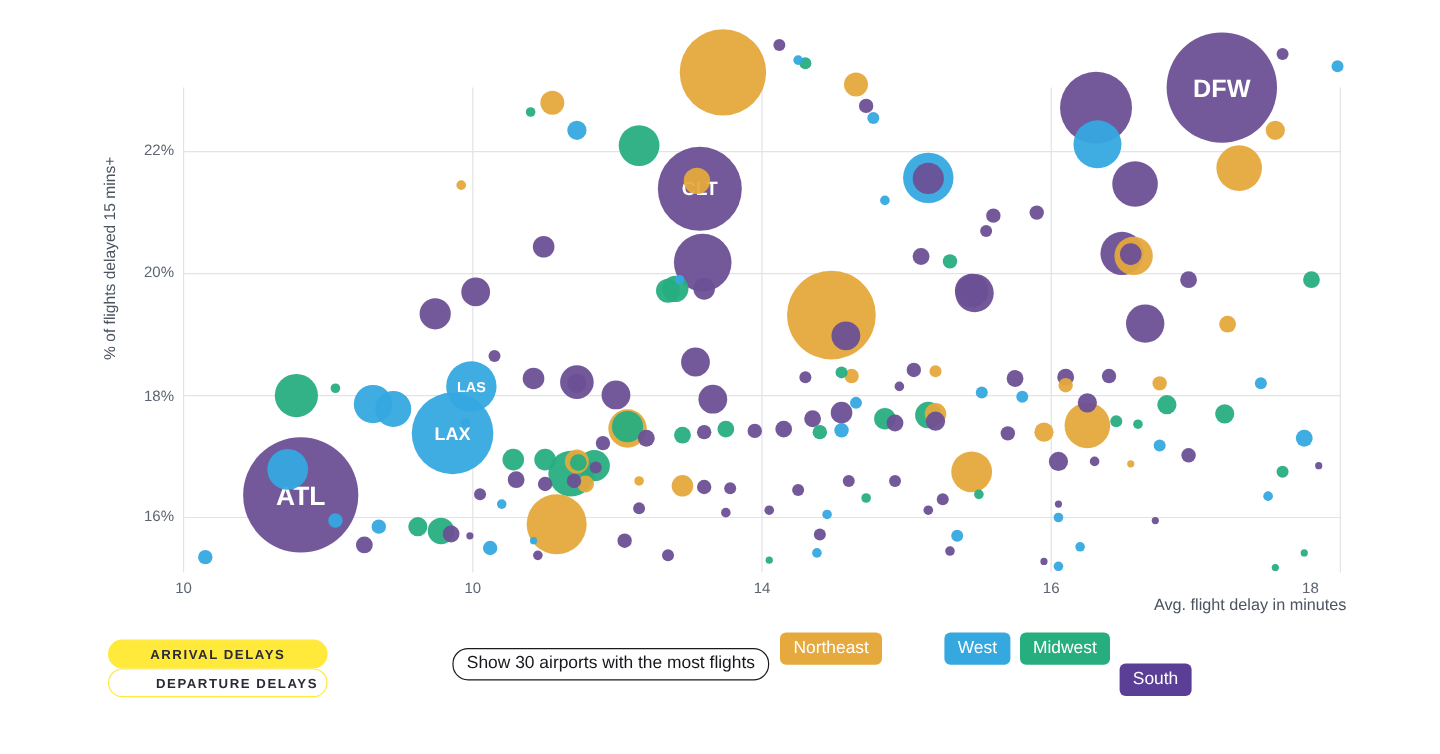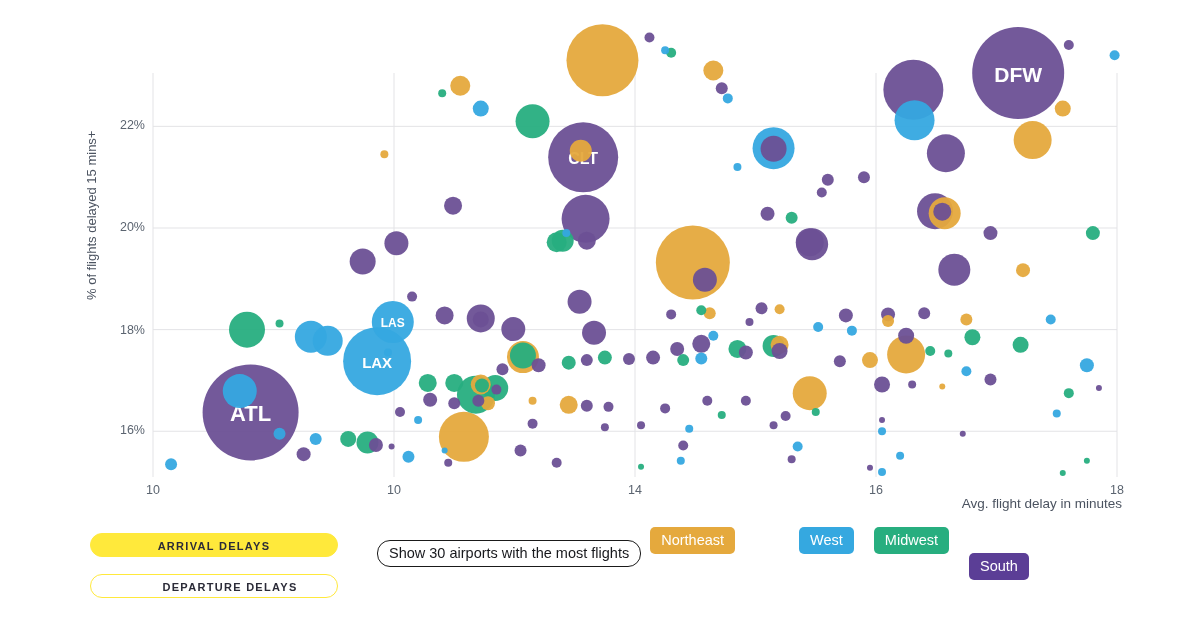--- a/index.html
+++ b/index.html
@@ -51,30 +51,29 @@
     font-weight: bold;
     text-anchor: middle;
     dominant-baseline: central;
     pointer-events: none;
   }
 
   
   #toggle-group { position: absolute; left: 90px; top: 533px; }
   .toggle-pill {
     display: block;
-    width: 248px; height: 24px;
+    width: 183px; height: 24px;
     border-radius: 12px;
     font-size: 11px;
     font-weight: bold;
     letter-spacing: 1.3px;
     color: #2b2b38;
     text-align: center;
     line-height: 24px;
     cursor: pointer;
-    margin-bottom: 17px;
   }
   #pill-arrival { background: #FFE93B; border: 1.5px solid #FFE93B; }
   #pill-departure { background: #ffffff; border: 1.5px solid #FFE93B; padding-left: 32px; }
 
   #filter-row {
     position: absolute;
     left: 377px; top: 527px;
     display: flex; align-items: center; gap: 9px;
   }
   #airports-select {
@@ -299,35 +298,35 @@
     </svg>
     <div id="tick-layer">
         <div class="axis-tick-label ytick" style="left: 97px; top: 423.264px; width: 48px;">16%</div>
         <div class="axis-tick-label ytick" style="left: 97px; top: 323px; width: 48px;">18%</div>
         <div class="axis-tick-label ytick" style="left: 97px; top: 219.994px; width: 48px;">20%</div>
         <div class="axis-tick-label ytick" style="left: 97px; top: 118.358px; width: 48px;">22%</div>
         <div class="axis-tick-label xtick" style="left: 133px; top: 483px; width: 40px;">10</div>
         <div class="axis-tick-label xtick" style="left: 374px; top: 483px; width: 40px;">10</div>
         <div class="axis-tick-label xtick" style="left: 615px; top: 483px; width: 40px;">14</div>
         <div class="axis-tick-label xtick" style="left: 856px; top: 483px; width: 40px;">16</div>
-        <div class="axis-tick-label xtick" style="left: 1097px; top: 483px; width: 40px;">18</div>
+        <div class="axis-tick-label xtick" style="left: 1072px; top: 483px; width: 40px;">18</div>
       </div>
 
     <div id="y-axis-title">% of flights delayed 15 mins+</div>
     <div id="x-axis-title">Avg. flight delay in minutes</div>
   </div>
 
   <div id="toggle-group">
     <div id="pill-arrival" class="toggle-pill">ARRIVAL DELAYS</div>
     <div id="pill-departure" class="toggle-pill">DEPARTURE DELAYS</div>
   </div>
 
   <div id="filter-row">
     <div id="airports-select">Show 30 airports with the most flights</div>
-    <div id="region-chips" style="display: flex; gap: 20px;">
+    <div id="region-chips" style="display: flex; gap: 8px;">
         <div class="region-chip" style="background: rgb(229, 169, 61);">Northeast</div>
         <div class="region-chip" style="background: rgb(53, 168, 224); margin-left: 44px;">West</div>
         <div class="region-chip" style="background: rgb(39, 174, 127);">Midwest</div>
         <div class="region-chip" style="background: rgb(91, 62, 150); margin-top: 26px;">South</div>
       </div>
   </div>
 
 </div>
 
 </body></html>

